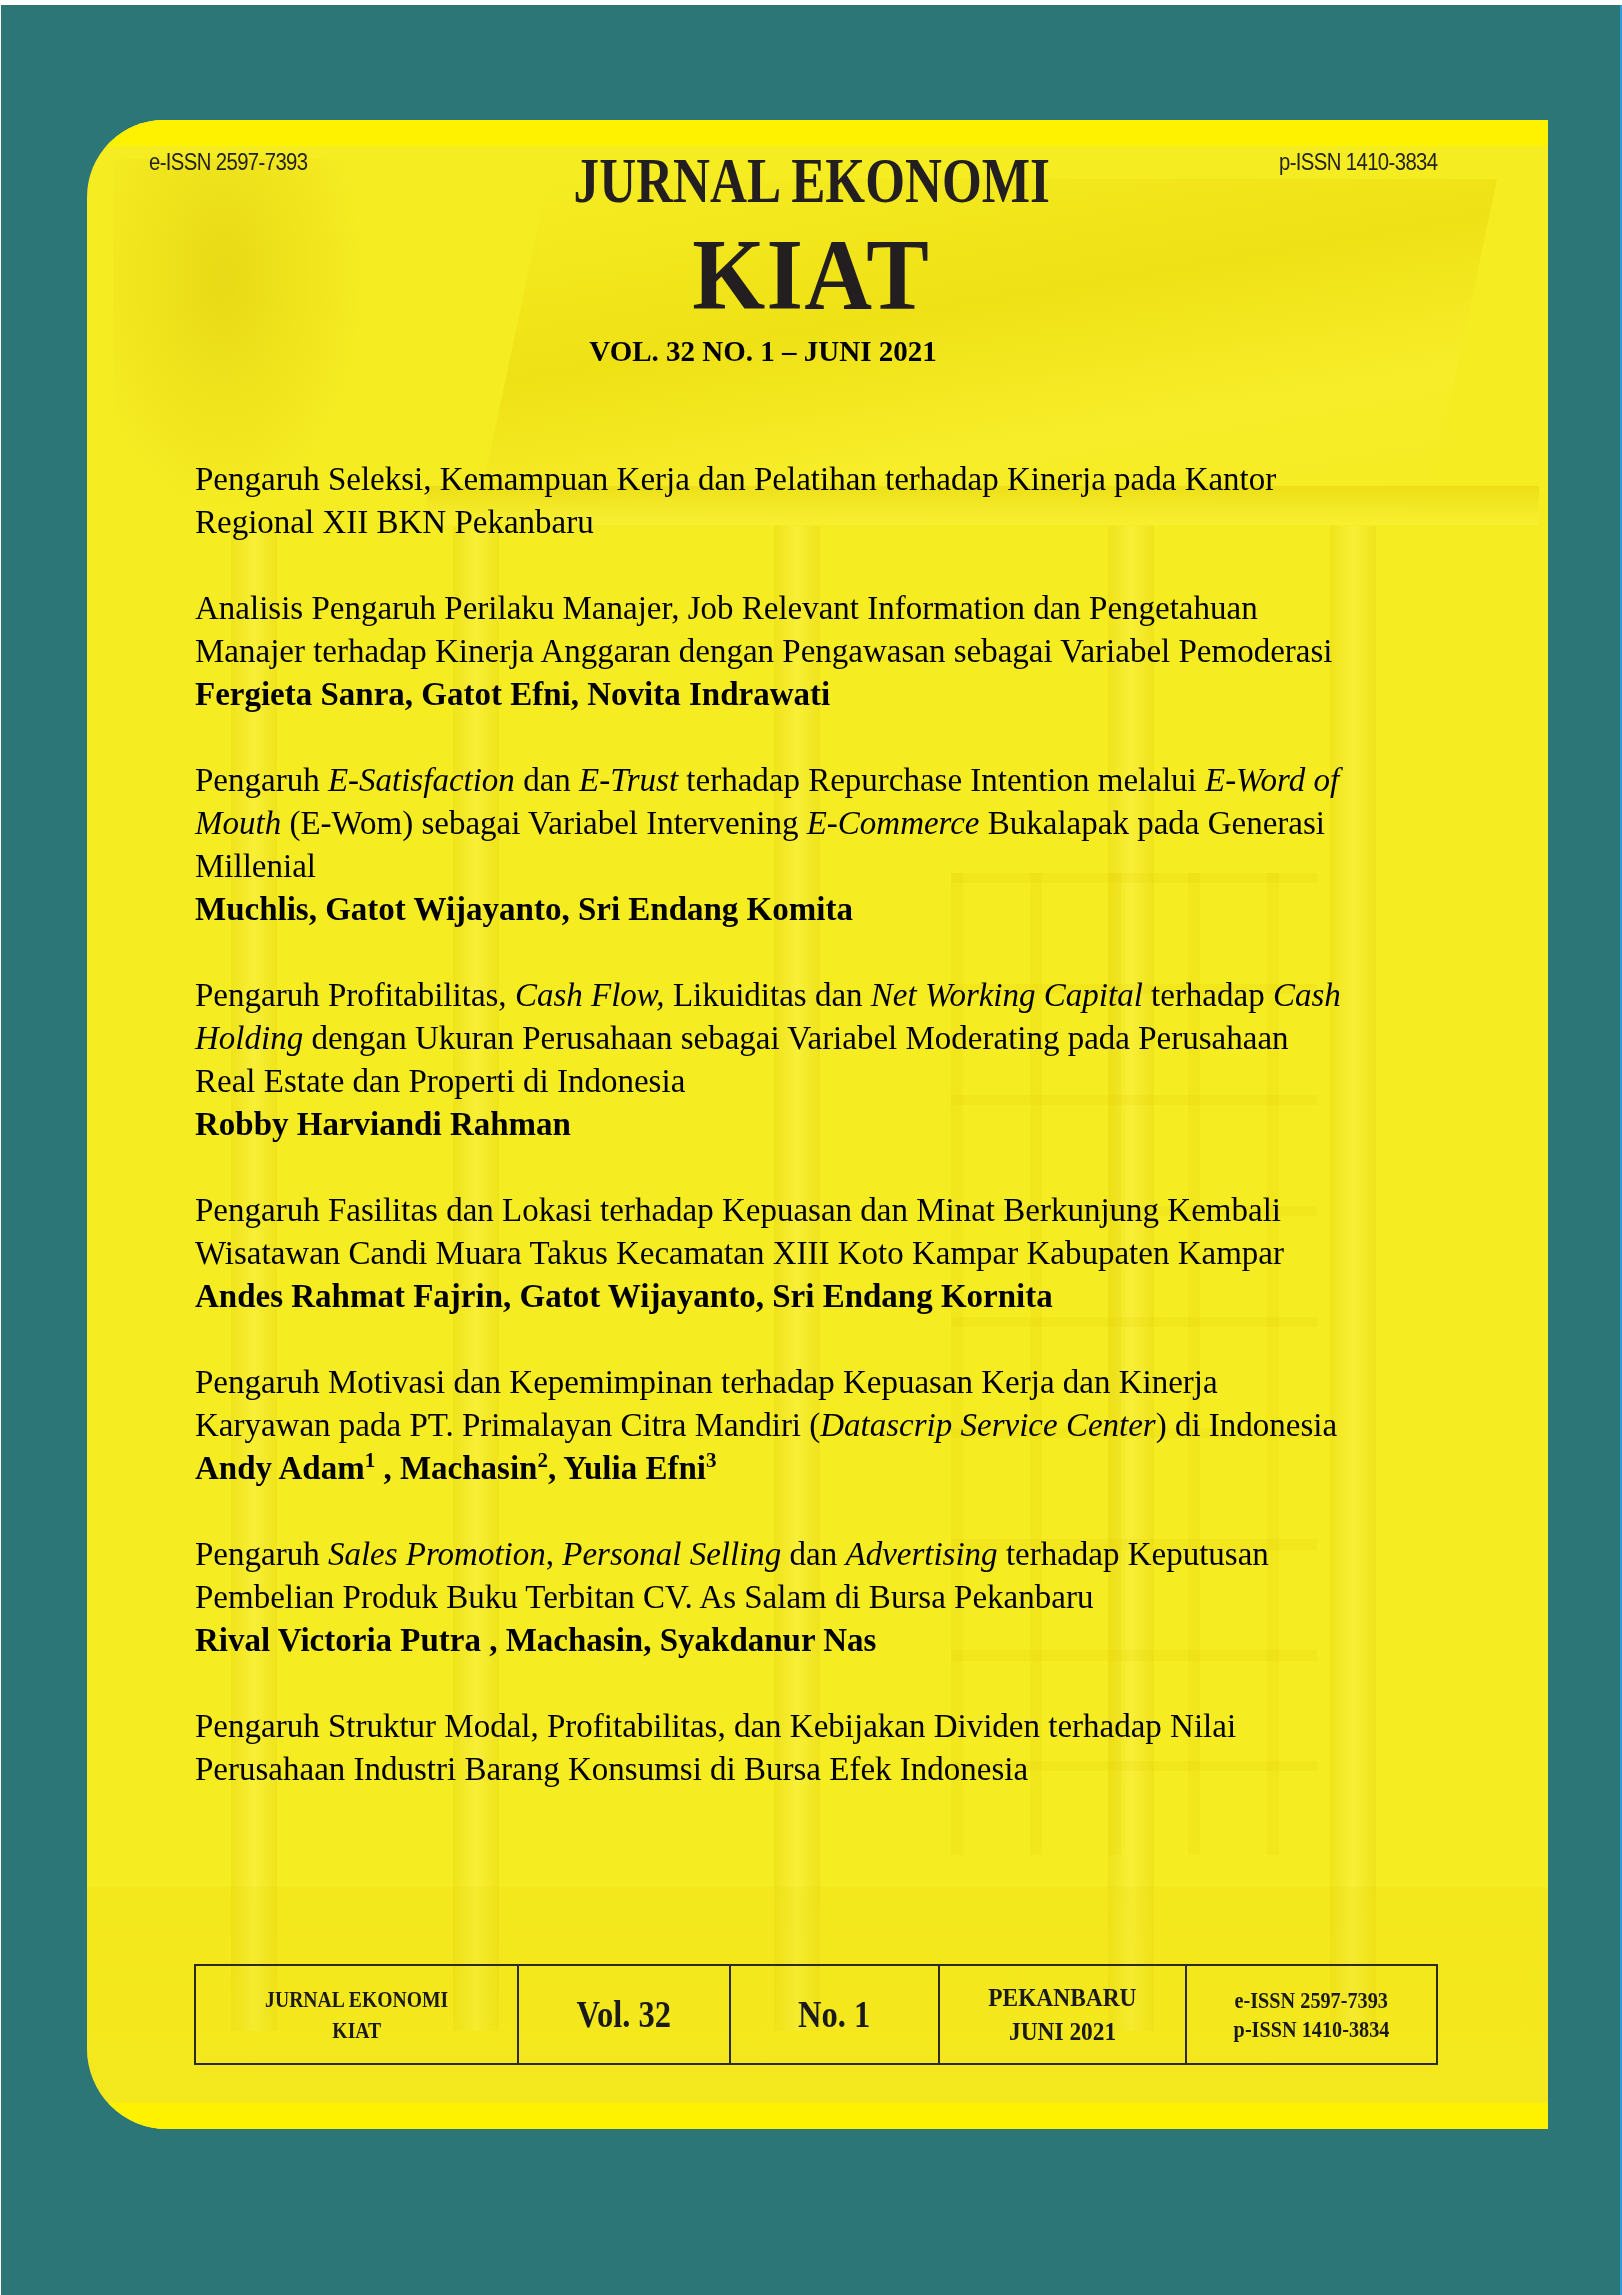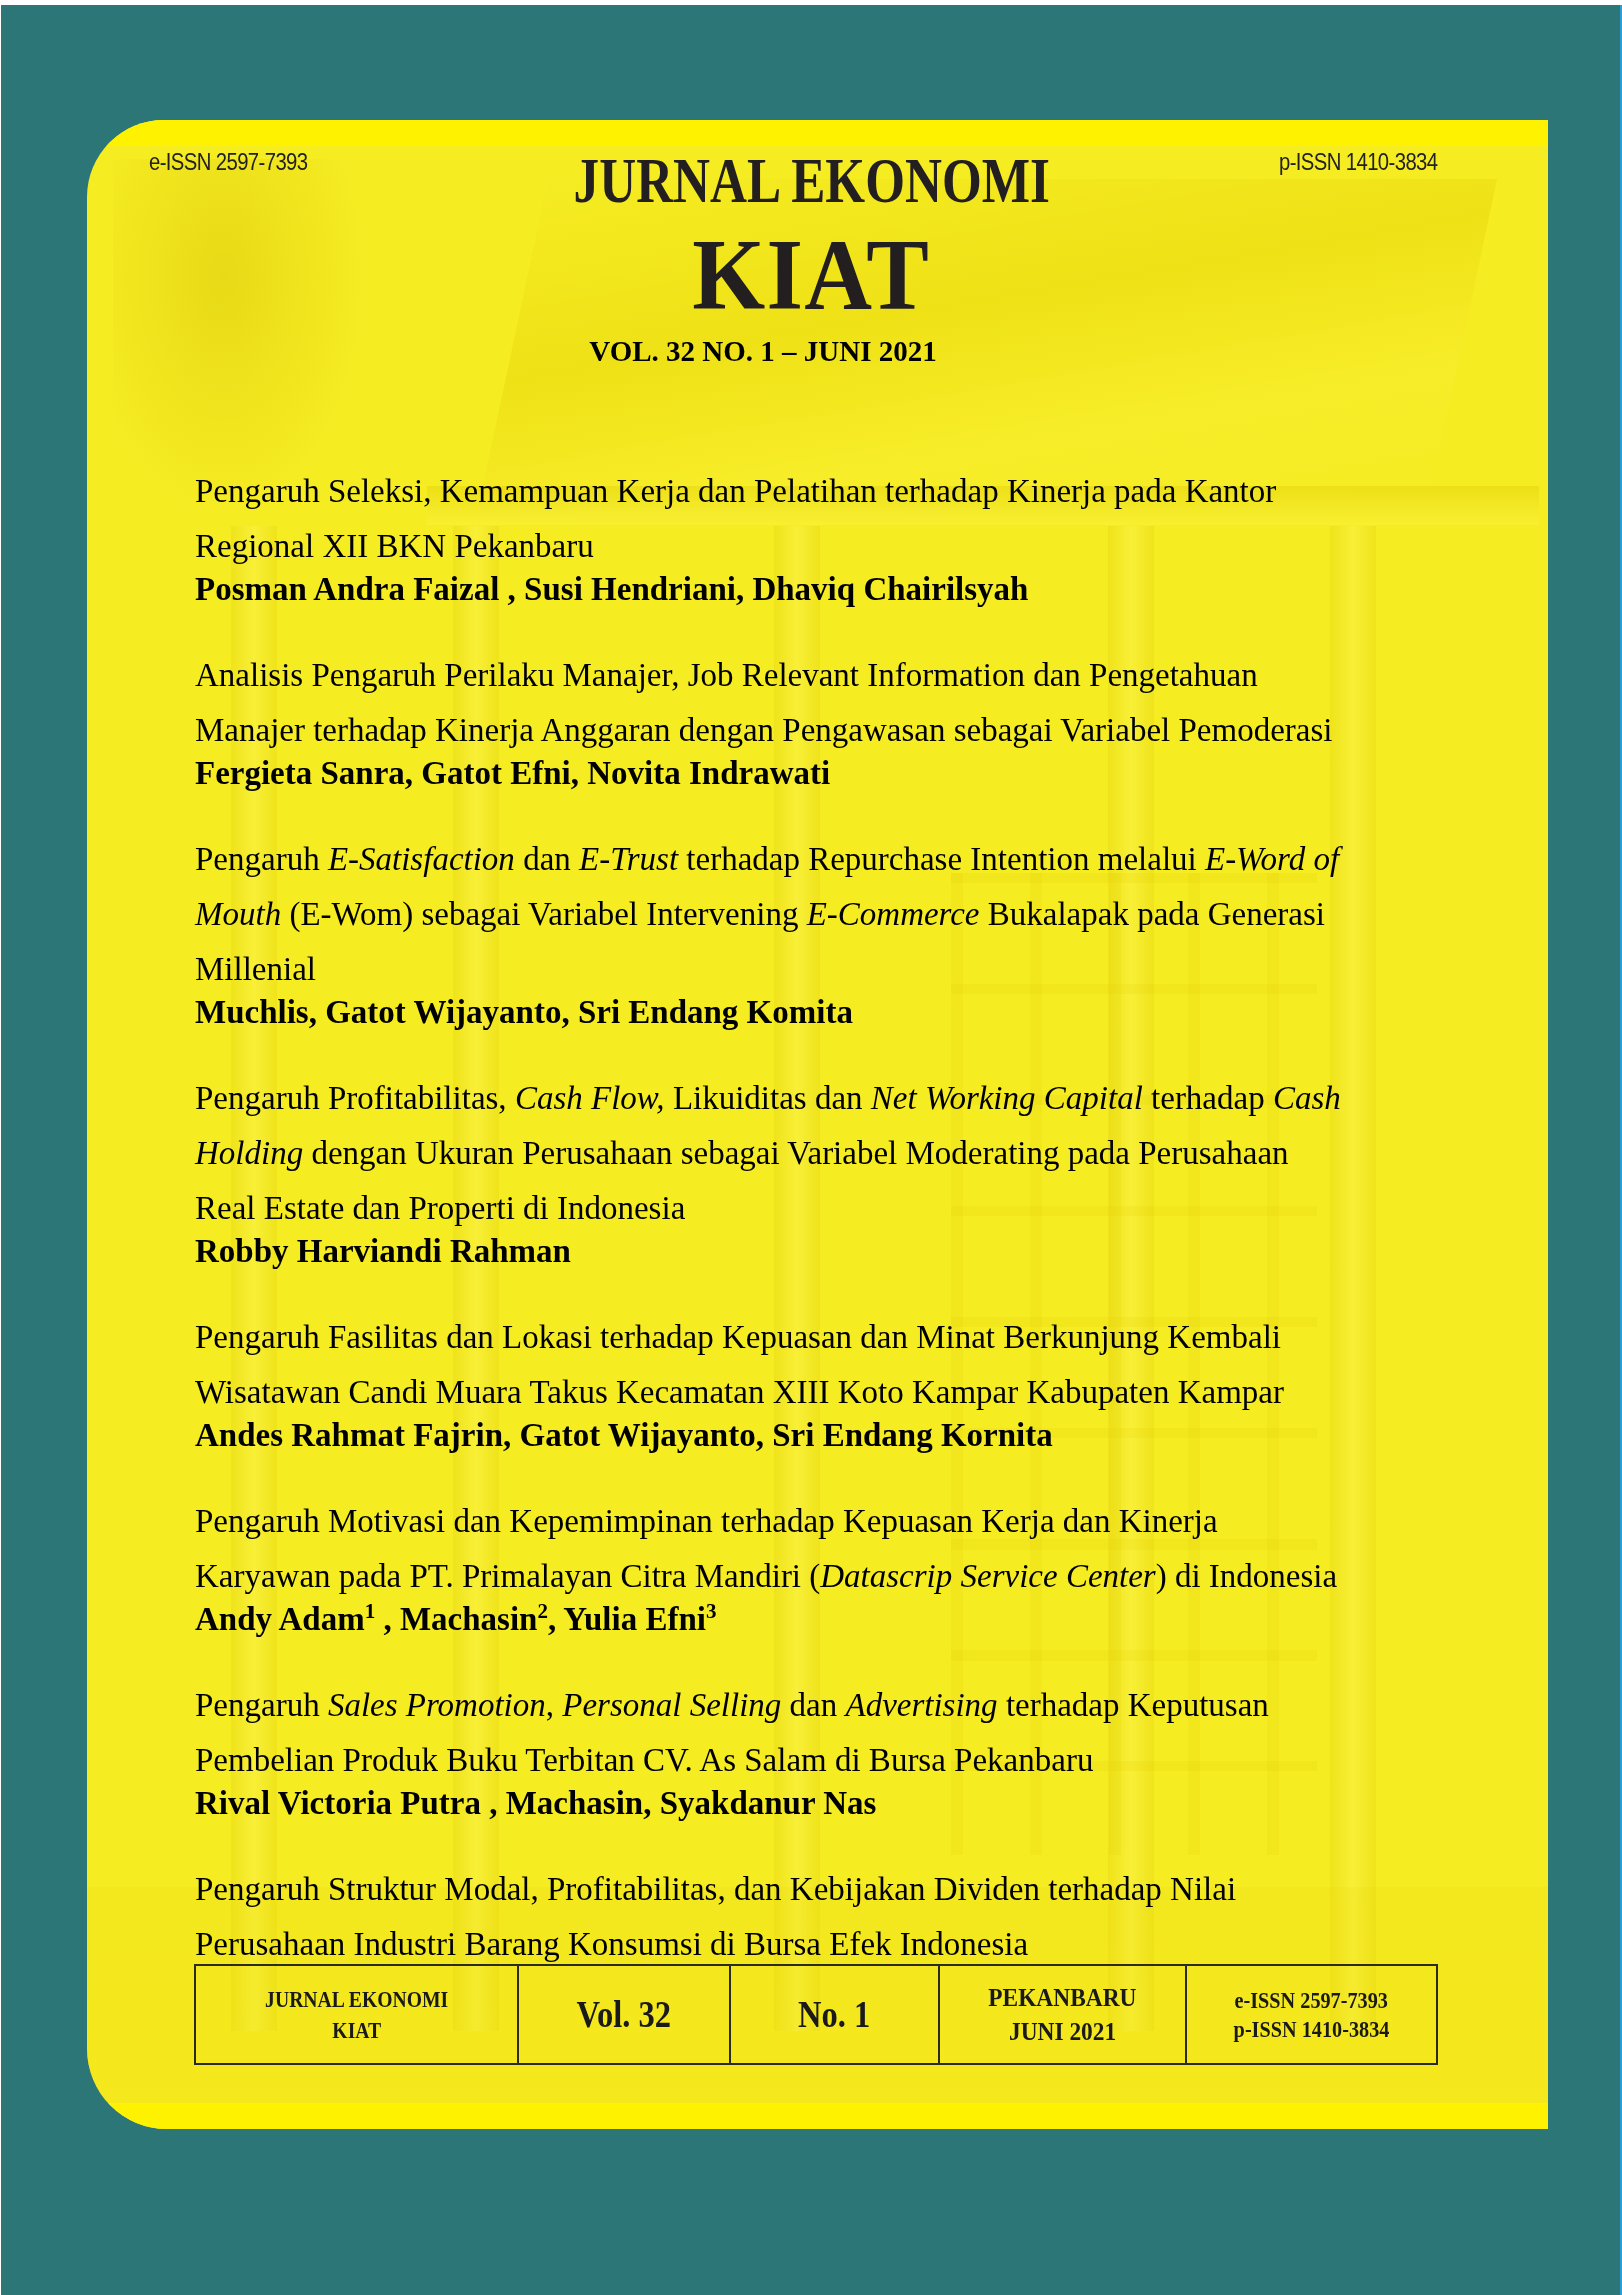--- a/index.html
+++ b/index.html
@@ -78,21 +78,21 @@
     position: absolute; left: 0; width: 1526px; top: 332px; text-align: center;
     font-family: "Liberation Serif", serif; font-weight: bold;
     font-size: 29px; line-height: 39px; color: #000;
   }
 
   .articles {
     position: absolute; left: 195px; top: 458px; width: 1296px;
     font-size: 33px; line-height: 43px; color: #000;
   }
   .article { margin-bottom: 43px; }
-  .article .tline { white-space: nowrap; margin-top: 12px; }
+  .article .tline { white-space: nowrap; }
   .article .authors { font-weight: bold; white-space: nowrap; }
   .article .authors sup { font-size: 21px; line-height: 0; vertical-align: 11.8px; }
   em { }
 
   .footer-table {
     position: absolute; left: 194px; top: 1964px; width: 1242px; height: 101px;
     border-collapse: collapse; table-layout: fixed;
   }
   .footer-table td {
     border: 2px solid #2b2b2b; text-align: center; vertical-align: middle;
@@ -139,21 +139,20 @@
   <span>KIAT</span>
 </div>
 <div class="issue-line">VOL. 32 NO. 1 – JUNI 2021</div>
 
 <div class="articles" id="articles">
     <div class="article">
       <div>
         <div class="tline"><span>Pengaruh Seleksi, Kemampuan Kerja dan Pelatihan terhadap Kinerja pada Kantor</span></div>
         <div class="tline"><span>Regional XII BKN Pekanbaru</span></div>
       </div>
-      <div class="authors"><span>Posman Andra Faizal ,  Susi Hendriani, Dhaviq Chairilsyah</span></div>
     </div>
     <div class="article">
       <div>
         <div class="tline"><span>Analisis Pengaruh Perilaku Manajer, Job Relevant Information dan Pengetahuan</span></div>
         <div class="tline"><span>Manajer terhadap Kinerja Anggaran dengan Pengawasan sebagai Variabel Pemoderasi</span></div>
       </div>
       <div class="authors"><span>Fergieta Sanra,  Gatot Efni, Novita Indrawati</span></div>
     </div>
     <div class="article">
       <div>

